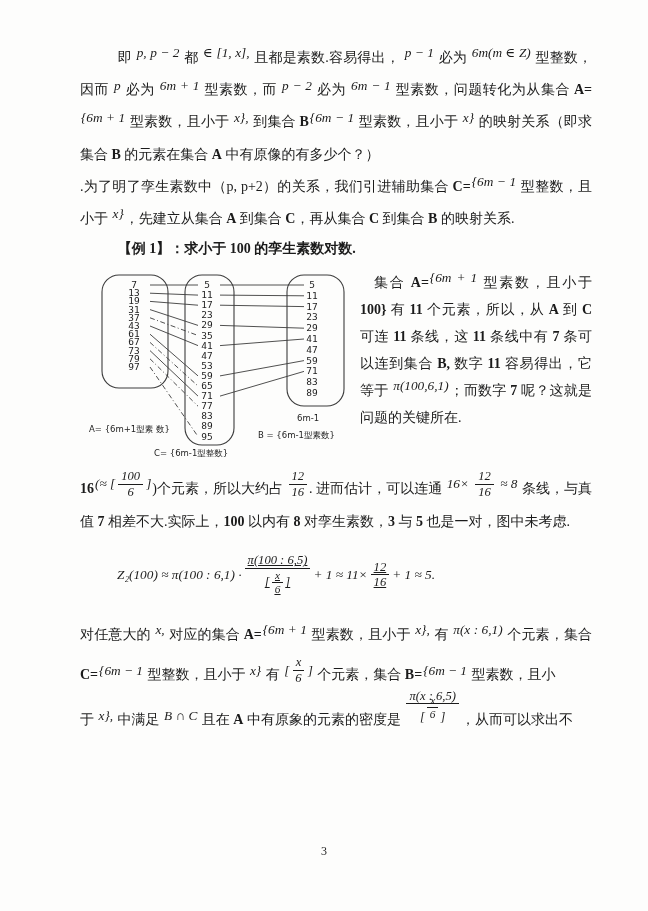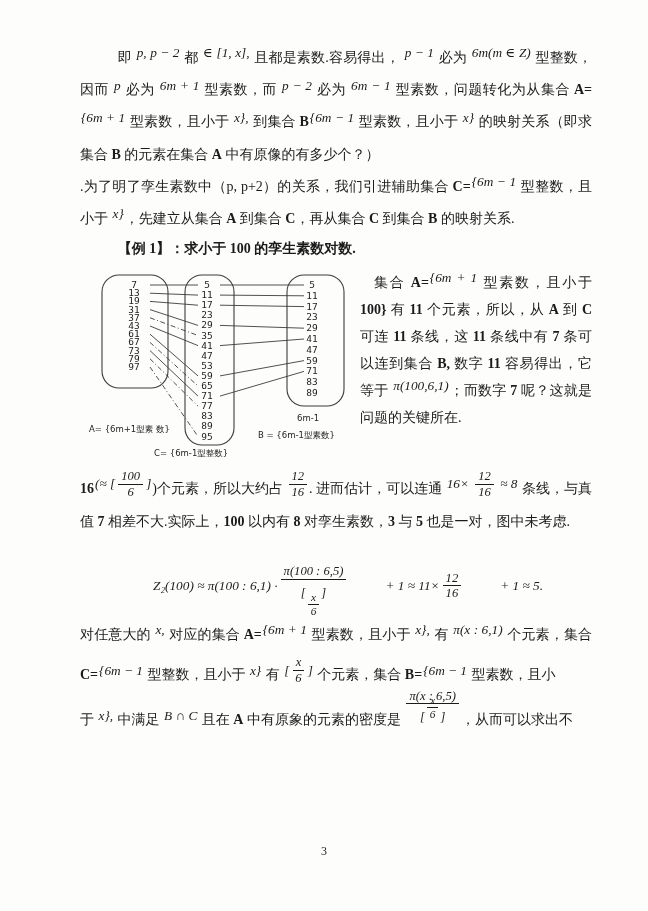--- a/index.html
+++ b/index.html
@@ -19,22 +19,22 @@
   .frac .den{padding:0 3px;display:inline-flex;align-items:center;}
   .frac .frac{top:0;}
   .figure-row{display:flex;gap:8px;margin:8px 0 0 0;}
   .fig-svg{flex:0 0 272px;}
   .fig-text{flex:1;min-width:0;}
   .side1{line-height:1.93;text-indent:1em;}
   .side2{line-height:1.93;text-indent:2em;margin-top:13px;}
   .cont{line-height:2.35;margin-top:4px;}
   .z{line-height:2.45;margin-top:2px;}
   .formula{font-size:14px;margin:4px 0 8px 36px;display:flex;align-items:center;min-height:64px;}
-  .formula .m{top:11px;margin-left:36px;}
-  .formula .frac{top:11px;}
+  .formula .m{top:0;}
+  .formula .frac{top:0;text-decoration:underline;}
   .any{line-height:2.9;margin-top:2px;}
   .last{line-height:2.4;margin-top:4px;}
   .last .frac{top:-0.9em;}
   .page-number{position:absolute;bottom:52px;left:0;width:100%;text-align:center;
                font-size:12px;color:#1b1b1b;}
   .dnum{font-family:"DejaVu Sans Mono","Liberation Mono",monospace;font-size:9.5px;fill:#222;}
   .dlabel{font-family:"DejaVu Sans","Liberation Sans",sans-serif;font-size:8.5px;fill:#222;}
 </style>
 </head>
 <body>

